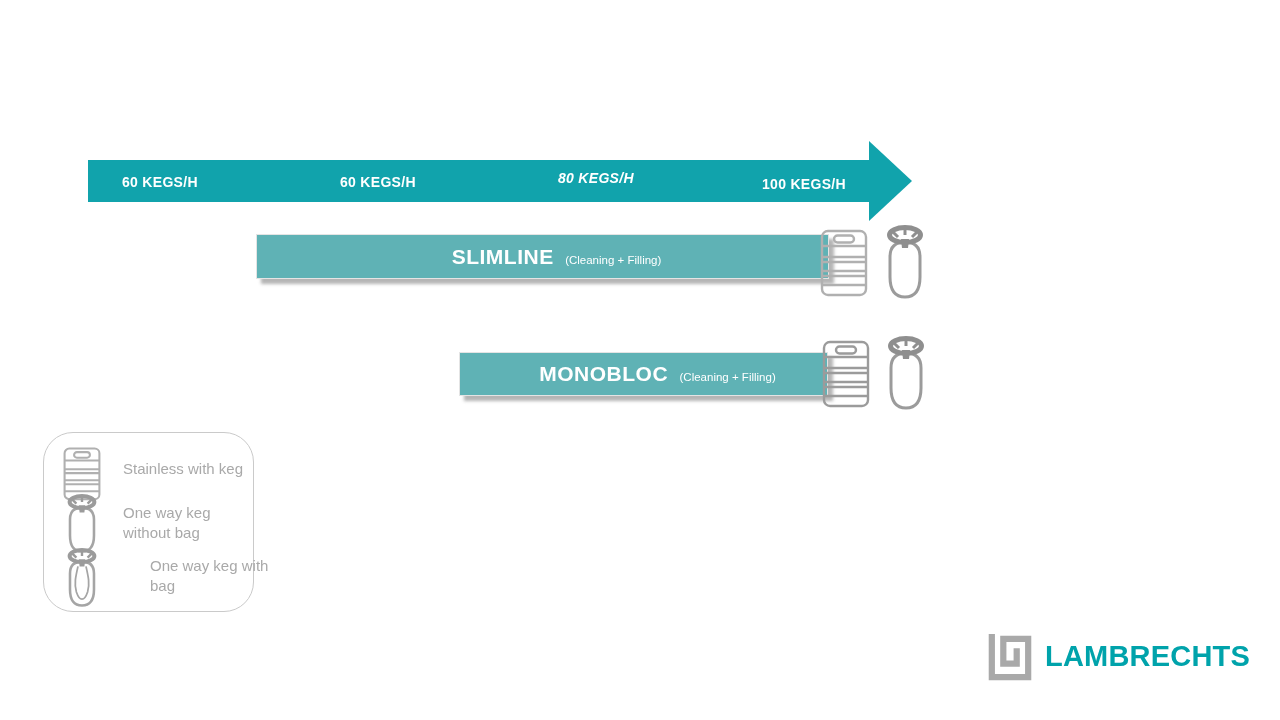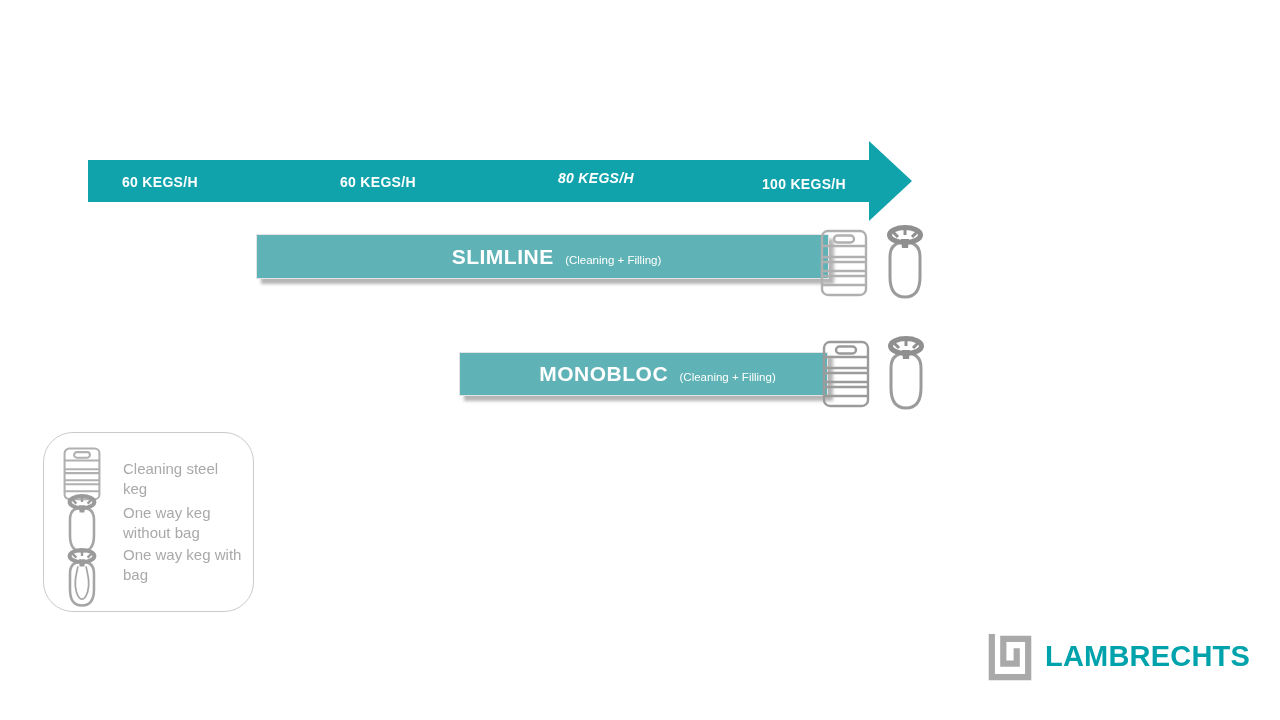--- a/index.html
+++ b/index.html
@@ -51,21 +51,21 @@
   .legend .keg-s { position:absolute; }
   .lg-steel { left:19px; top:14px; width:38px; height:44px; }
   .lg-oneway { left:22px; top:61px; width:32px; height:50px; }
   .lg-bag { left:22px; top:115px; width:32px; height:50px; }
   .legend-label {
     position:absolute; left:79px; width:122px; font-size:15px; line-height:19.5px;
     color:#a9a9a9;
   }
   .ll-0 { top:26px; }
   .ll-1 { top:70px; }
-  .ll-2 { top:112px; }
+  .ll-2 { top:123px;margin-left:27px; }
   
   .logo-mark { position:absolute; left:988px; top:630px; width:44px; height:52px; }
   .logo-mark svg { display:block; width:100%; height:100%; }
   .logo-text {
     position:absolute; left:1045px; top:640px; font-size:29px; font-weight:bold;
     color:#00a3ab; letter-spacing:0.2px; white-space:nowrap;
   }
 </style>
 </head>
 <body>
@@ -138,21 +138,21 @@
         <rect x="2" y="2" width="44" height="64" rx="6"></rect>
         <rect x="14" y="6.5" width="20" height="7" rx="3.5"></rect>
         <line x1="2" y1="17" x2="46" y2="17"></line>
         <line x1="2" y1="28" x2="46" y2="28"></line>
         <line x1="2" y1="33" x2="46" y2="33"></line>
         <line x1="2" y1="42" x2="46" y2="42"></line>
         <line x1="2" y1="47" x2="46" y2="47"></line>
         <line x1="2" y1="56" x2="46" y2="56"></line>
       </svg>
     </div>
-    <div class="legend-label ll-0">Cleaning steel keg</div>
+    <div class="legend-label ll-0">Stainless with keg</div>
 
     <div class="keg-s lg-oneway">
       <svg viewBox="0 0 40 74" fill="none" stroke="#a5a5a5">
         <path d="M5 32 Q5 17 20 17 Q35 17 35 32 L35 52 Q35 72 20 72 Q5 72 5 52 Z" stroke-width="3.2"></path>
         <ellipse cx="20" cy="10" rx="15.5" ry="7.5" stroke-width="5" stroke="#9b9b9b"></ellipse>
         <path d="M20 3 V10 M7 6 L13 12 M33 6 L27 12" stroke-width="3" stroke="#9b9b9b"></path>
         <path d="M16 14 L17 23 L23 23 L24 14 Z" fill="#9b9b9b" stroke="none"></path>
       </svg>
     </div>
     <div class="legend-label ll-1">One way keg without bag</div>

